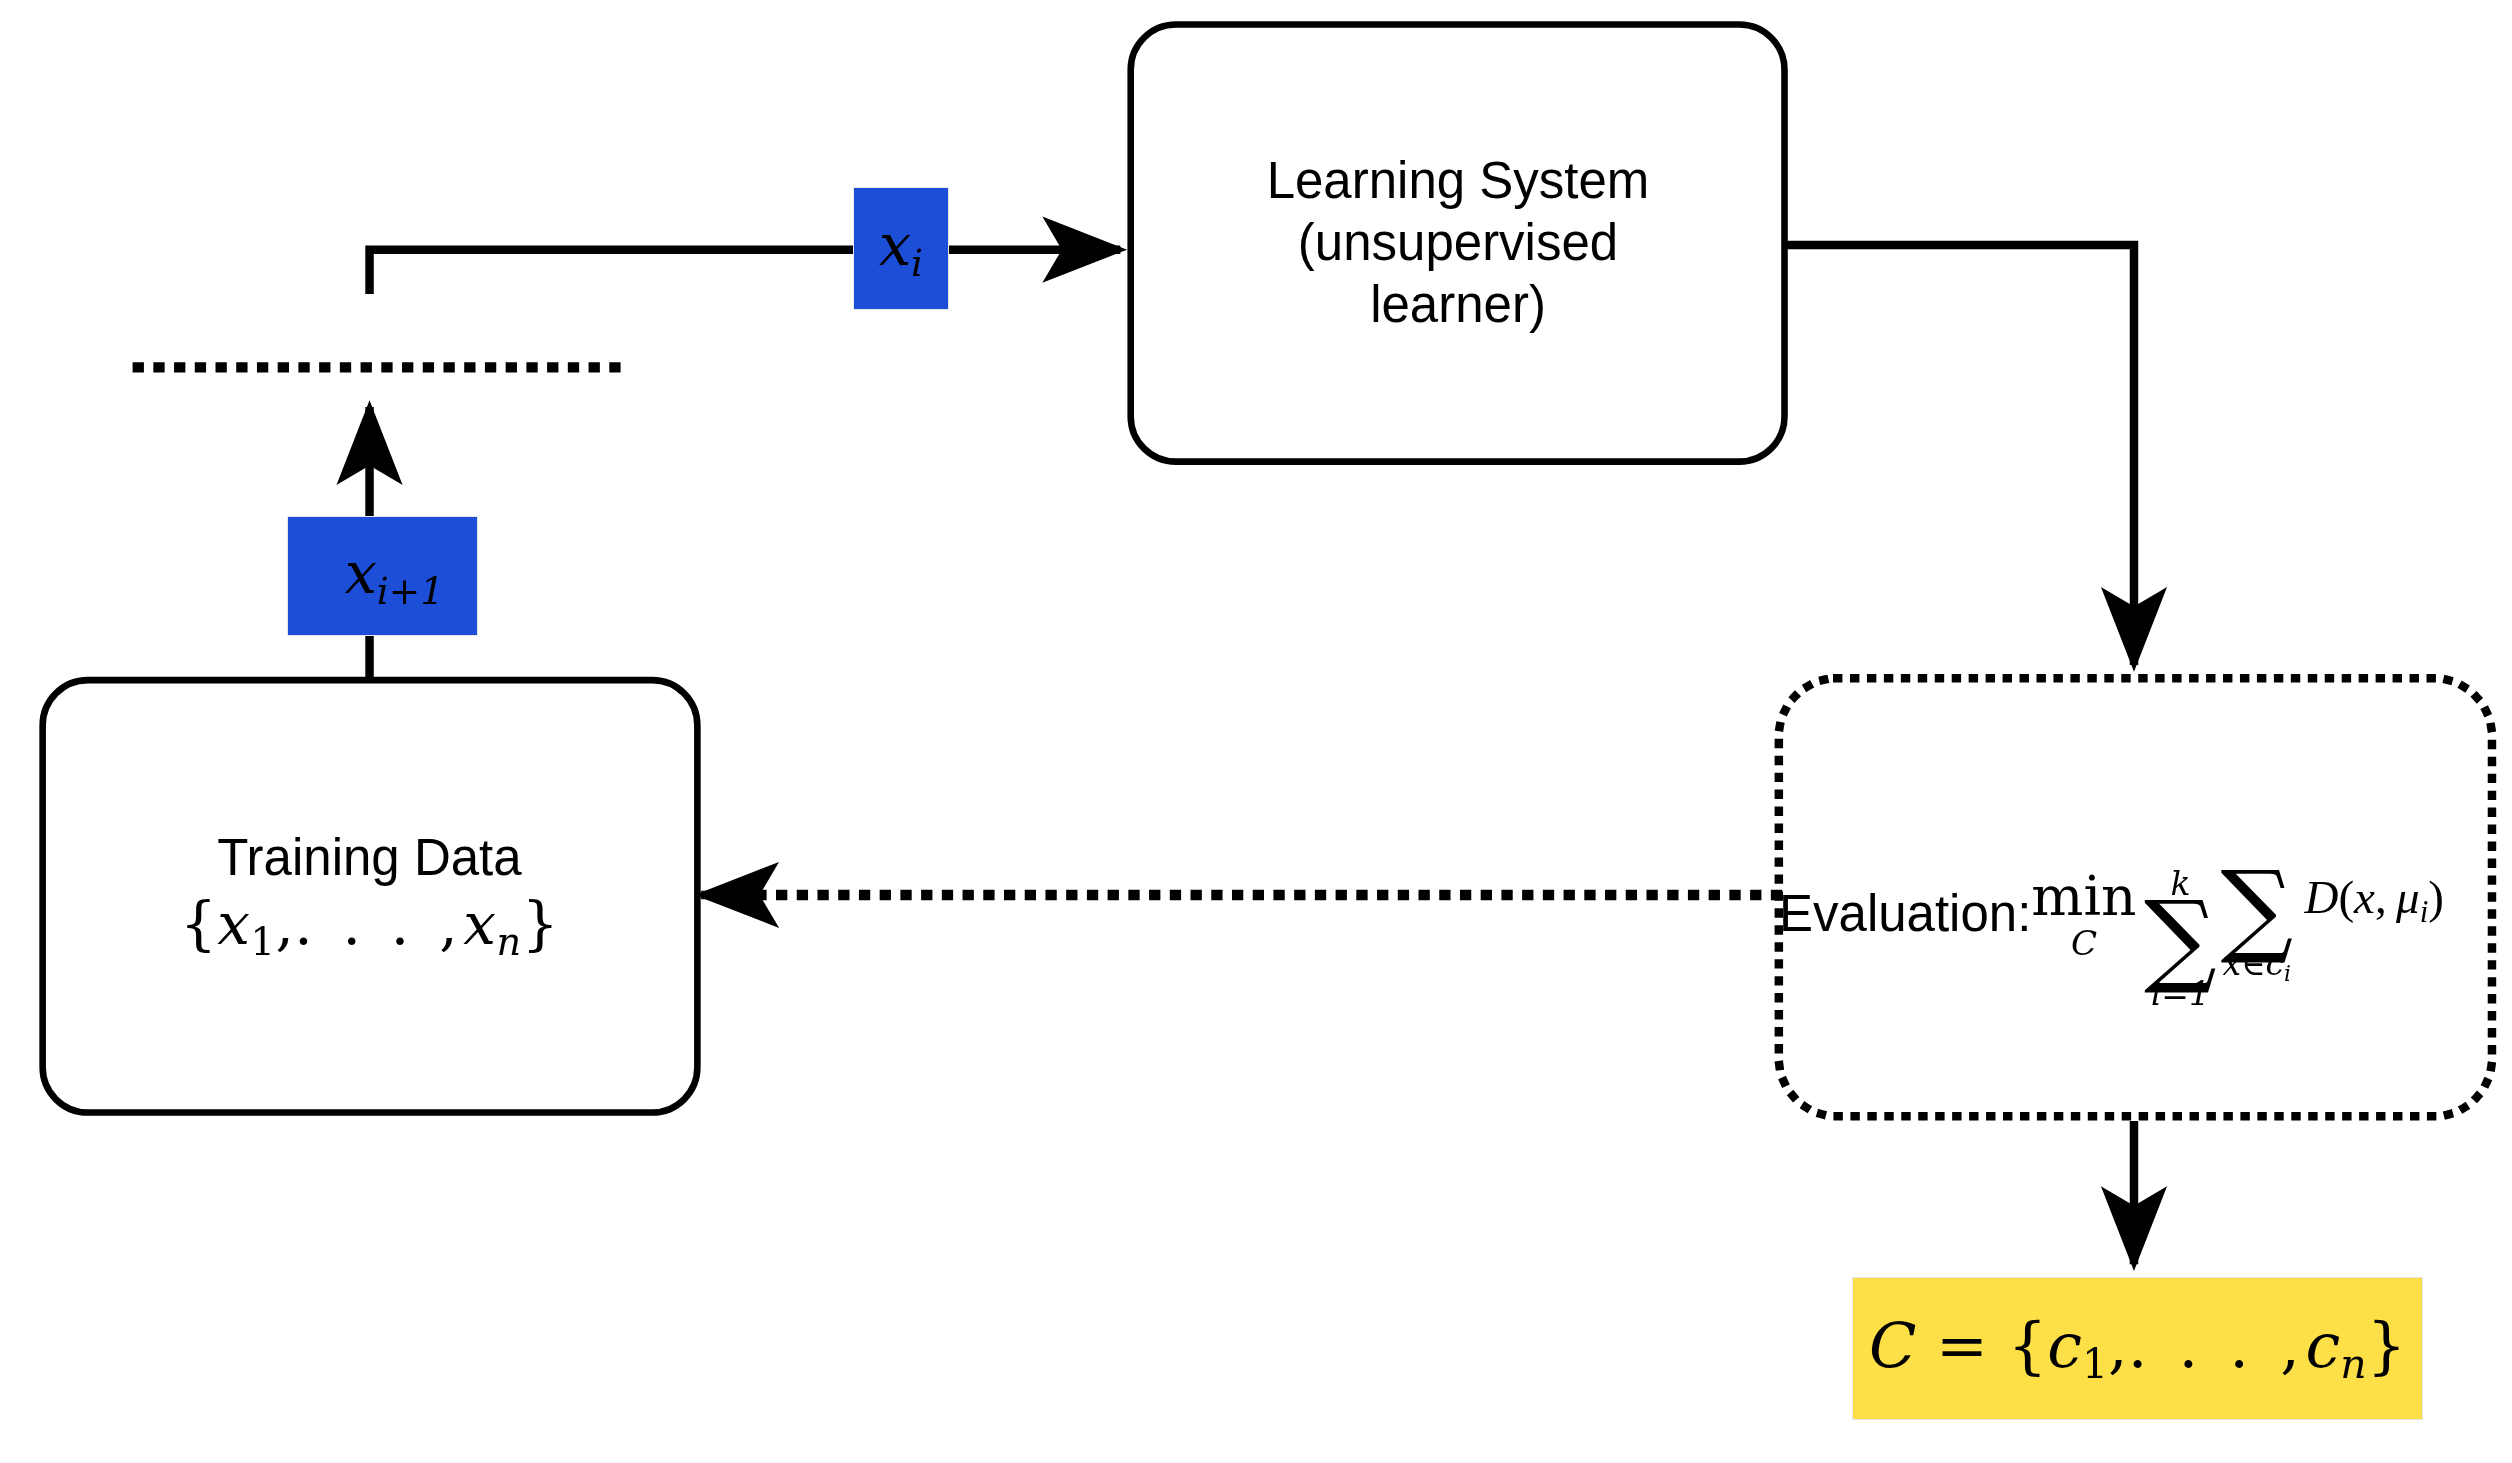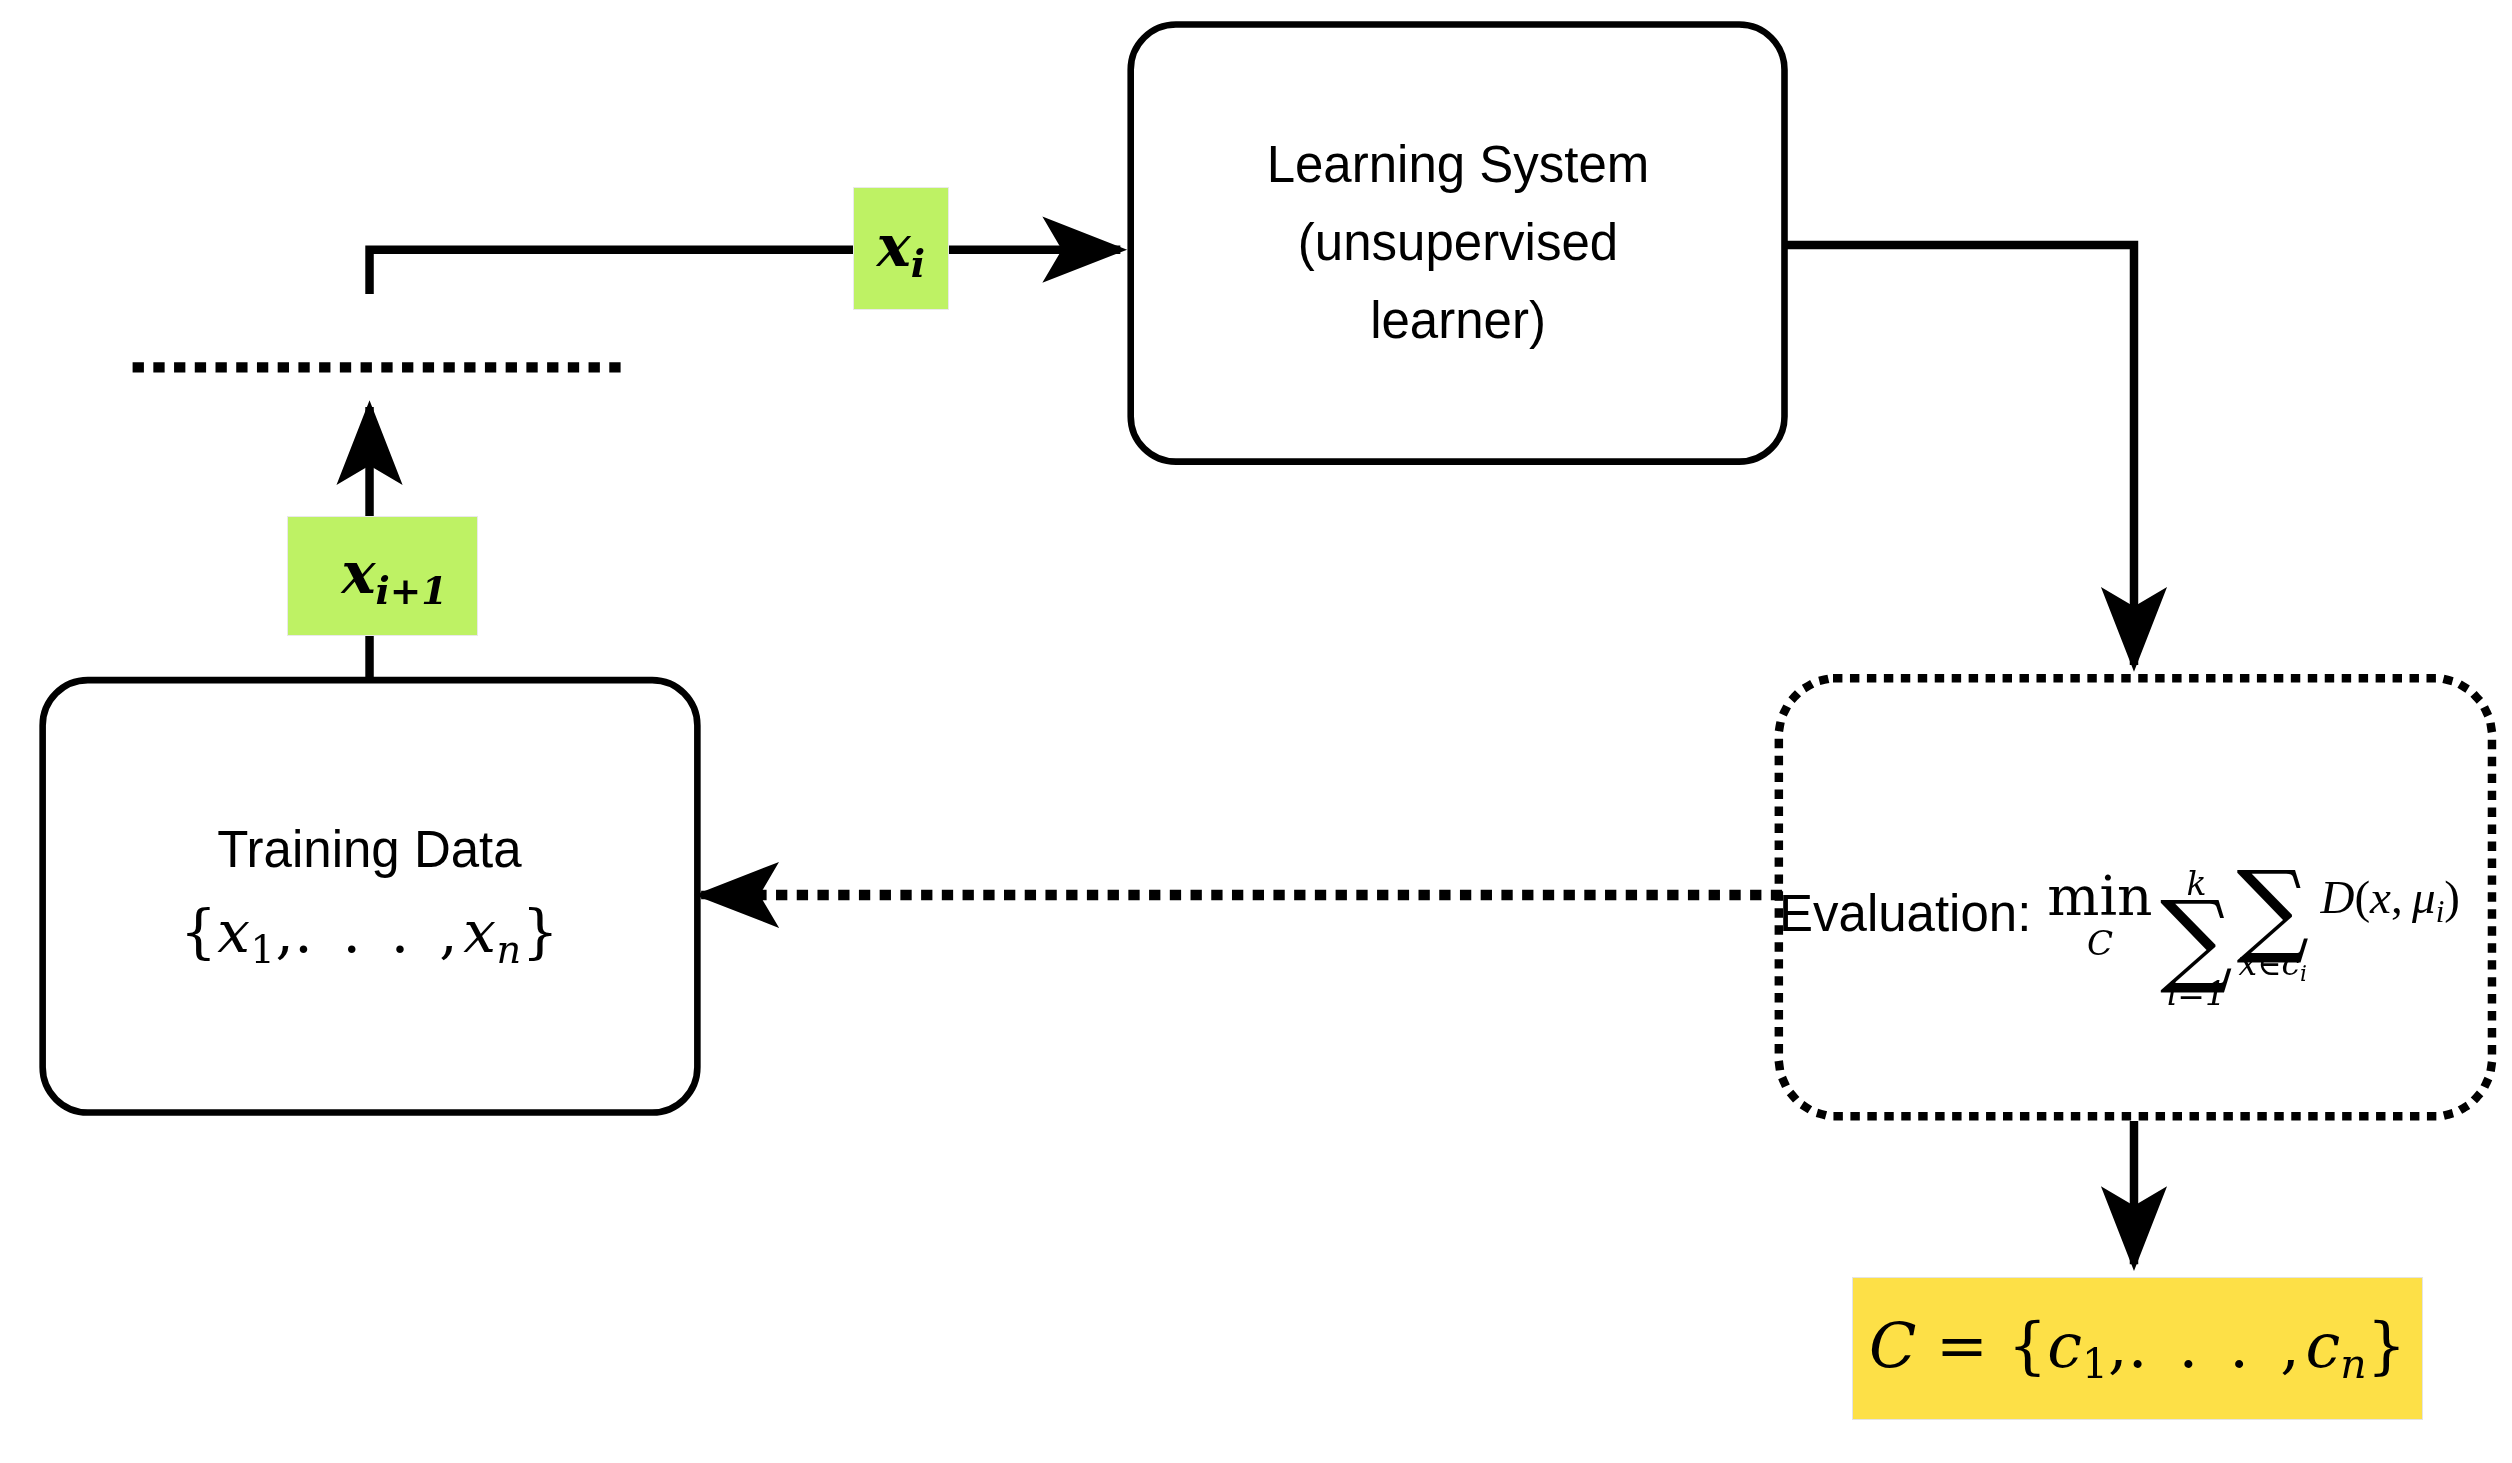--- a/index.html
+++ b/index.html
@@ -23,21 +23,20 @@
 
   
   .node-label {
     position: absolute;
     text-align: center;
     color: #000000;
     font-family: "Liberation Sans", sans-serif;
     line-height: 1.22;
     white-space: pre-line;
     user-select: none;
-    gap: 16px;
   }
   .node-label.sys {
     left: 1131px; top: 24.5px;
     width: 654px; height: 437px;
     display: flex; flex-direction: column;
     align-items: center; justify-content: center;
     font-size: 51px;
   }
   .node-label.train {
     left: 42px; top: 680px;
@@ -69,25 +68,24 @@
     font-style: italic;
   }
   .subup { font-style: normal; }
 
   
   .set-expr { font-size: 58px; letter-spacing: 0.5px; }
 
   
   .edge-label {
     position: absolute;
-    background: #bef264;
+    background: #1d4ed8;
     border: 0.9px solid #e9e9e9;
     display: flex; align-items: center; justify-content: center;
     color: #000;
-    font-weight: bold;
   }
   .edge-label.xi   { left: 853px; top: 187px;  width: 94px; height: 121px; font-size: 57px; }
   .edge-label.xip1 { left: 287px; top: 516px;  width: 165px; height: 118px; font-size: 57px; padding-left: 24px; }
 
   
   .out-box {
     position: absolute;
     left: 1852px; top: 1277px;
     width: 569px; height: 141px;
     background: #fde047;

